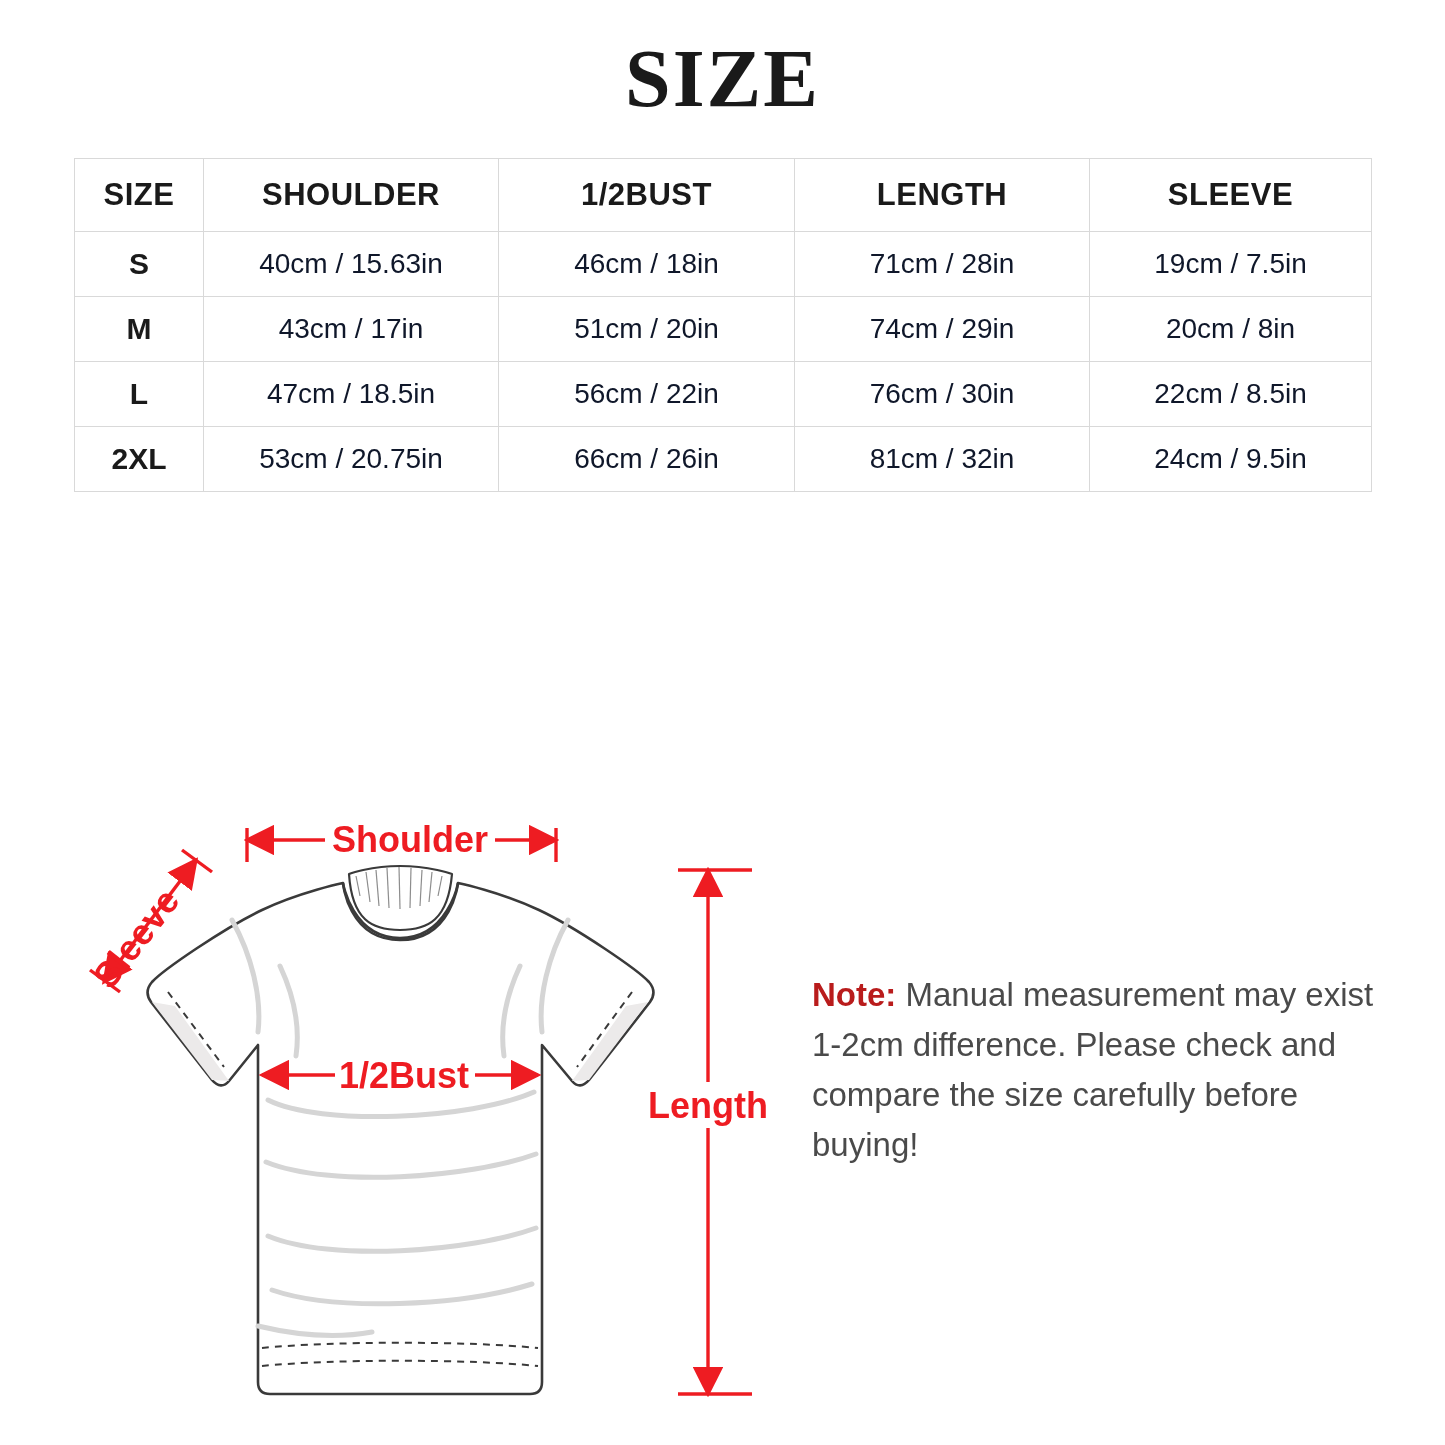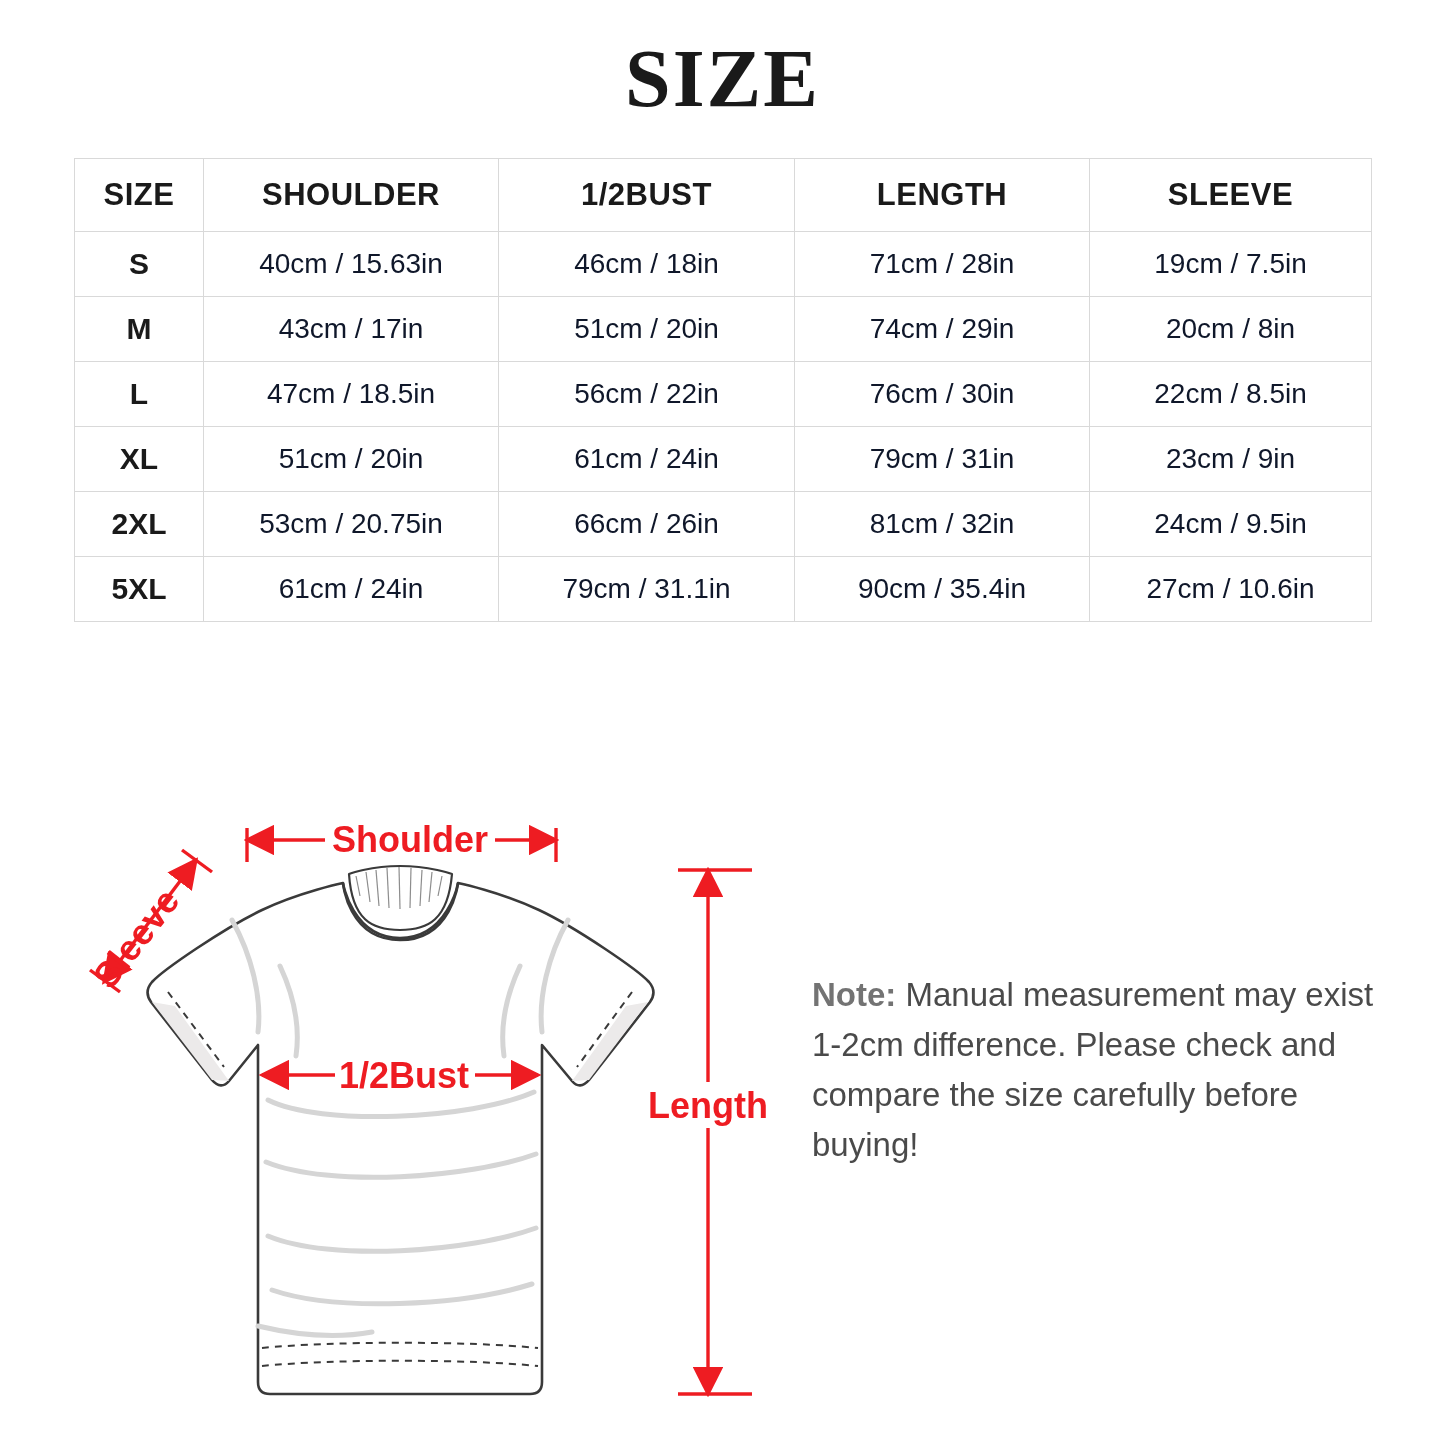--- a/index.html
+++ b/index.html
@@ -90,21 +90,21 @@
     position: absolute;
     top: 970px;
     left: 812px;
     width: 570px;
     font-size: 33px;
     line-height: 1.52;
     color: #4a4a4a;
   }
   #note .note-label {
     font-weight: bold;
-    color: #737373;
+    color: #b91c1c;
   }
 </style>
 </head>
 <body>
 
 <div id="title">SIZE</div>
 
 <table id="size-table">
   <colgroup>
     <col class="c-size">
@@ -138,39 +138,25 @@
       <td class="val-cell">20cm / 8in</td>
     </tr>
     <tr>
       <td class="size-cell">L</td>
       <td class="val-cell">47cm / 18.5in</td>
       <td class="val-cell">56cm / 22in</td>
       <td class="val-cell">76cm / 30in</td>
       <td class="val-cell">22cm / 8.5in</td>
     </tr>
     <tr>
-      <td class="size-cell">XL</td>
-      <td class="val-cell">51cm / 20in</td>
-      <td class="val-cell">61cm / 24in</td>
-      <td class="val-cell">79cm / 31in</td>
-      <td class="val-cell">23cm / 9in</td>
-    </tr>
-    <tr>
       <td class="size-cell">2XL</td>
       <td class="val-cell">53cm / 20.75in</td>
       <td class="val-cell">66cm / 26in</td>
       <td class="val-cell">81cm / 32in</td>
       <td class="val-cell">24cm / 9.5in</td>
-    </tr>
-    <tr>
-      <td class="size-cell">5XL</td>
-      <td class="val-cell">61cm / 24in</td>
-      <td class="val-cell">79cm / 31.1in</td>
-      <td class="val-cell">90cm / 35.4in</td>
-      <td class="val-cell">27cm / 10.6in</td>
     </tr>
   </tbody>
 </table>
 
 <div id="diagram">
   <svg id="shirt-svg" width="1445" height="675" viewBox="0 0 1445 675">
     <defs>
       <marker id="arrow-r" markerWidth="9" markerHeight="9" refX="8" refY="4.5" orient="auto" markerUnits="strokeWidth">
         <path d="M0,0 L9,4.5 L0,9 z" fill="#ee1c22"></path>
       </marker>

